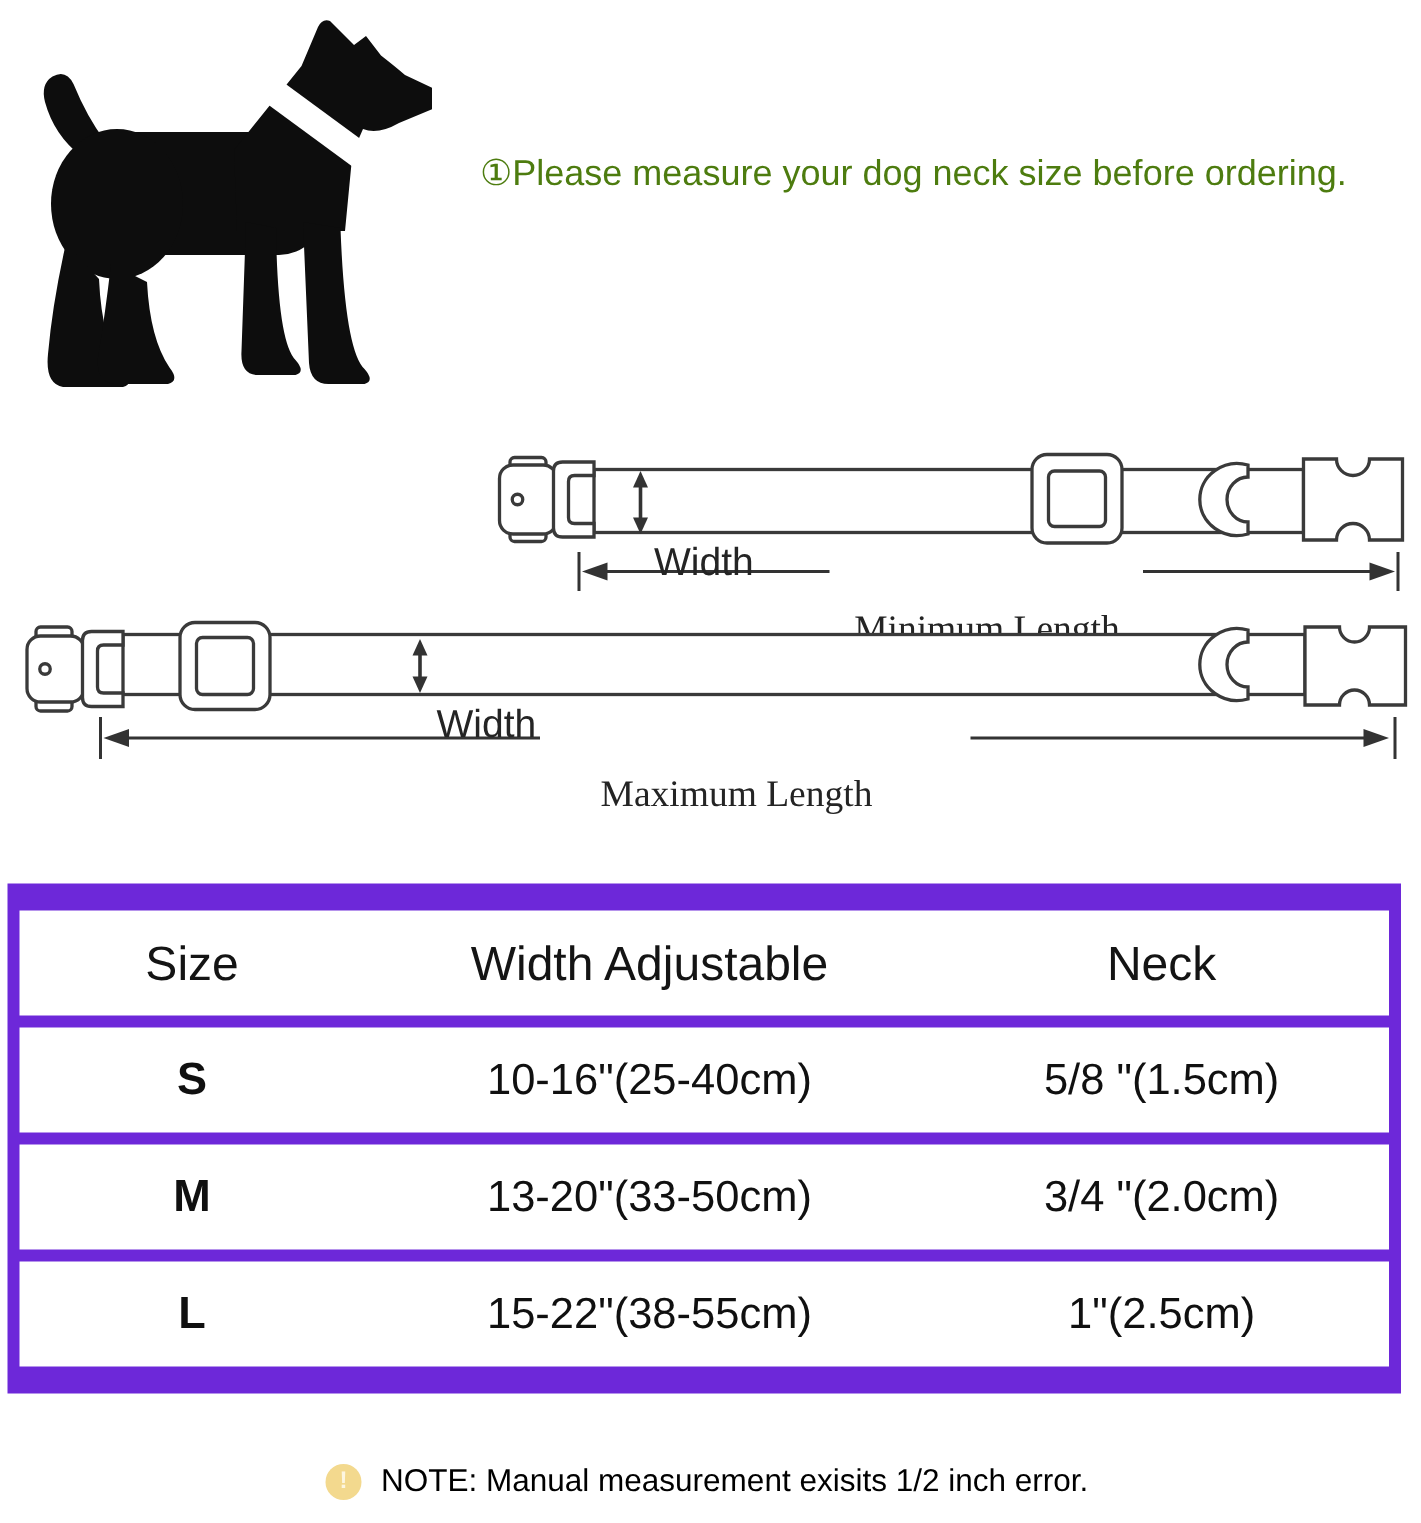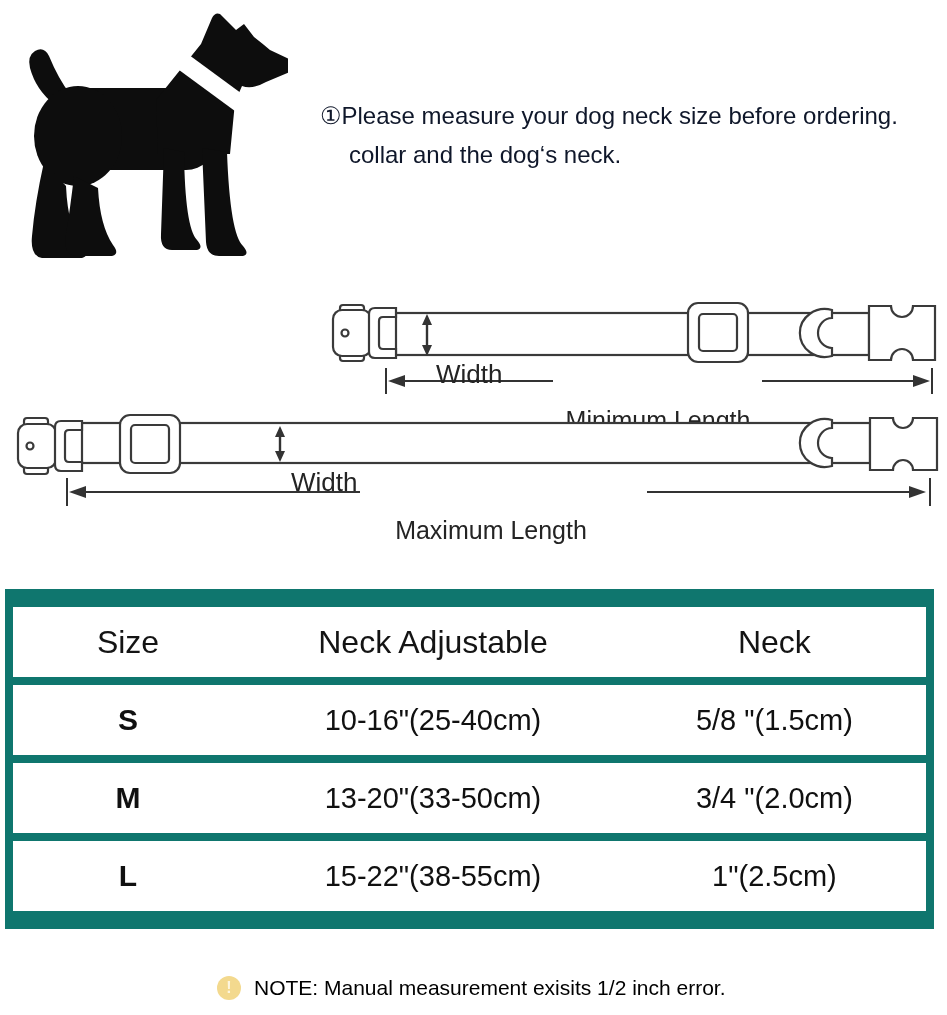--- a/index.html
+++ b/index.html
@@ -2,30 +2,30 @@
 <html><head>
 <meta charset="utf-8">
 <style>
   html,body{margin:0;padding:0;background:#fff;}
   #screen{
     position:relative;width:947px;height:1015px;background:#ffffff;
     font-family:"Liberation Sans",sans-serif;overflow:hidden;color:#1c1c1c;
   }
   .abs{position:absolute;}
   
-  .instructions{left:320px;top:99px;width:622px;color:#0f172a;font-size:24px;line-height:34px;}
+  .instructions{left:320px;top:99px;width:622px;color:#4d7c0f;font-size:24px;line-height:34px;}
   .instr-line{white-space:nowrap;}
   .instr-wrap{padding-left:29px;}
   .instr-item2{margin-top:5px;}
   
   .diag-label{color:#242424;margin-top:38px;}
   .width-label{font-size:26px;}
-  .length-label{font-size:25px;text-align:center;width:202px;}
+  .length-label{font-size:25px;text-align:center;width:202px;font-family:Liberation Serif, serif;}
   
-  .table-wrap{left:5px;top:589px;width:929px;height:340px;background:#0f766e;
+  .table-wrap{left:5px;top:589px;width:929px;height:340px;background:#6d28d9;
     box-sizing:border-box;padding:18px 8px;display:flex;flex-direction:column;gap:8px;}
   .t-row{background:#ffffff;height:70px;display:grid;grid-template-columns:25.2% 41.6% 33.2%;
     align-items:center;text-align:center;color:#101010;}
   .t-row.header{font-size:32px;color:#141414;}
   .cell-size{font-size:30px;font-weight:bold;}
   .cell-val{font-size:29px;}
   
   .note{left:217px;top:976px;display:flex;align-items:center;gap:13px;}
   .note-icon{width:24px;height:24px;border-radius:50%;background:#f3d98e;color:#fdf6e0;
     font-size:16px;font-weight:bold;display:flex;align-items:center;justify-content:center;line-height:1;}
@@ -47,21 +47,20 @@
       <path d="M66,172 Q62,206 58,230 Q54,250 68,252 L104,252 Q112,250 105,241 Q92,222 90,184 Z"></path>
       <path d="M156,144 L153,230 Q152,246 164,246 L189,246 Q196,244 189,236 Q177,224 176,148 Z"></path>
       <path d="M194,144 L198,238 Q199,252 211,252 L235,252 Q242,250 235,242 Q222,230 219,148 Z"></path>
     </g>
     <path fill="#ffffff" d="M177,48 L241,95 L231,110 L167,63 Z"></path>
   </svg>
 
   <div class="abs instructions">
     <div class="instr-line">①Please measure your dog neck size before ordering.</div>
     <div class="instr-item2">
-      <div class="instr-line instr-wrap">collar and the dog‘s neck.</div>
     </div>
   </div>
 
   <svg class="abs" style="left:325px;top:294px" width="620" height="108" viewBox="0 0 620 108">
     <g stroke="#3a3a3a" stroke-width="2.2" fill="#ffffff">
       <rect x="71" y="19" width="473" height="42"></rect>
       <rect x="15" y="11" width="24" height="10" rx="3"></rect>
       <rect x="15" y="57" width="24" height="10" rx="3"></rect>
       <rect x="8" y="16" width="38" height="46" rx="9"></rect>
       <circle cx="20" cy="39" r="3.5"></circle>
@@ -114,21 +113,21 @@
       <path d="M920,86 L903,80 L903,92 Z" stroke="none" fill="#333333"></path>
       <line x1="924" y1="72" x2="924" y2="100"></line>
     </g>
   </svg>
   <span class="abs diag-label width-label" style="left:291px;top:429px">Width</span>
   <span class="abs diag-label length-label" style="left:390px;top:478px">Maximum Length</span>
 
   <div class="abs table-wrap">
     <div class="t-row header">
       <div>Size</div>
-      <div>Neck Adjustable</div>
+      <div>Width Adjustable</div>
       <div>Neck</div>
     </div>
     <div class="t-row">
       <div class="cell-size">S</div>
       <div class="cell-val">10-16"(25-40cm)</div>
       <div class="cell-val">5/8 "(1.5cm)</div>
     </div>
     <div class="t-row">
       <div class="cell-size">M</div>
       <div class="cell-val">13-20"(33-50cm)</div>

